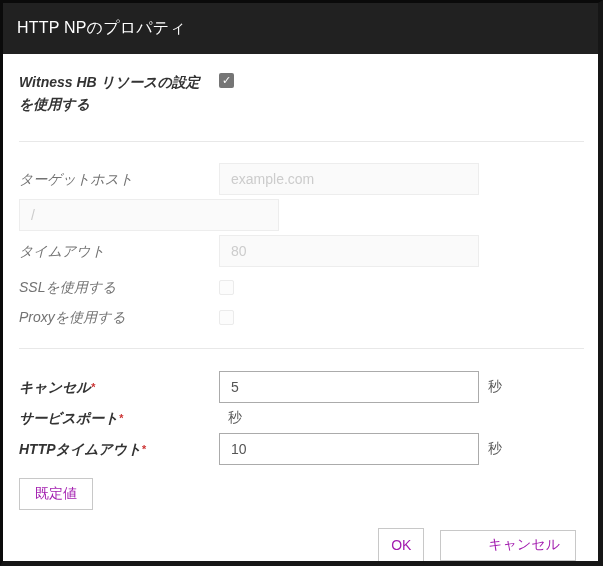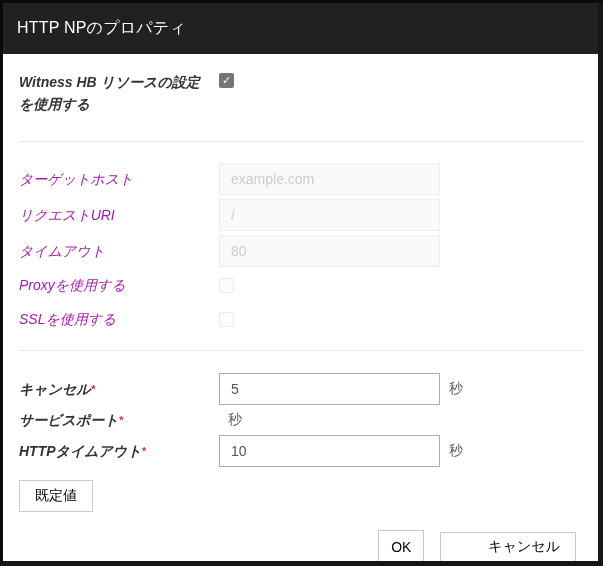--- a/index.html
+++ b/index.html
@@ -30,25 +30,25 @@
 
   .row { display: flex; align-items: center; margin-bottom: 4px; }
   .row.top { align-items: flex-start; margin-bottom: 0; }
   .label {
     width: 200px; flex: 0 0 200px;
     font-size: 14px; color: #333333; font-weight: bold;
     line-height: 22px;
     padding-right: 18px;
     font-style: italic;
   }
-  .label.muted { color: #a21caf; font-weight: normal; }
+  .label.muted { color: #737373; font-weight: normal; }
   .req { color: #cc3333; font-size: 11px; vertical-align: top; font-weight: bold; }
 
   .tinput {
-    width: 221px; height: 32px;
+    width: 260px; height: 32px;
     border: 1px solid #ababab;
     background: #ffffff;
     padding: 0 11px;
     font-size: 14px; color: #555555;
     font-family: "Liberation Sans", "DejaVu Sans", sans-serif;
     outline: none;
   }
   .tinput::placeholder { color: #cccccc; opacity: 1; }
   .tinput:disabled {
     background: #fafafa;
@@ -77,21 +77,21 @@
 
   .divider { border: none; border-top: 1px solid #e8e8e8; height: 0; }
   .divider.d1 { margin: 26px 0 21px 0; }
   .divider.d2 { margin: 17px 0 22px 0; }
 
   .btn {
     display: inline-flex; align-items: center; justify-content: center;
     height: 32px;
     background: #ffffff;
     border: 1px solid #c8c8c8;
-    color: #000000;
+    color: #a21caf;
     font-size: 14px;
     font-family: "Liberation Sans", "DejaVu Sans", sans-serif;
     padding: 0 15px;
     cursor: pointer;
   }
   .default-btn { margin-top: 9px; }
   .footer {
     display: flex; justify-content: flex-end; align-items: center;
     gap: 16px;
     margin-top: 18px;
@@ -120,37 +120,36 @@
 
     <hr class="divider d1">
 
     
     <div class="row">
       <div class="label muted">ターゲットホスト</div>
       <input class="tinput" type="text" disabled="" placeholder="example.com" style="">
     </div>
 
     <div class="row">
-      <div class="label muted">リクエストURI</div>
       <input class="tinput" type="text" disabled="" placeholder="/" style="">
     </div>
 
     <div class="row">
       <div class="label muted">タイムアウト</div>
       <input class="tinput" type="text" disabled="" placeholder="80" style="">
     </div>
 
     
-    <div class="row cbrow">
-      <div class="label muted">Proxyを使用する</div>
+    <div class="row cbrow first">
+      <div class="label muted">SSLを使用する</div>
       <div class="checkbox unchecked-disabled"></div>
     </div>
 
-    <div class="row cbrow first">
-      <div class="label muted">SSLを使用する</div>
+    <div class="row cbrow">
+      <div class="label muted">Proxyを使用する</div>
       <div class="checkbox unchecked-disabled"></div>
     </div>
 
     <hr class="divider d2">
 
     
     <div class="row">
       <div class="label"><span>キャンセル</span><span class="req">*</span></div>
       <input class="tinput" type="text" value="5" style="">
       <span class="unit">秒</span>

